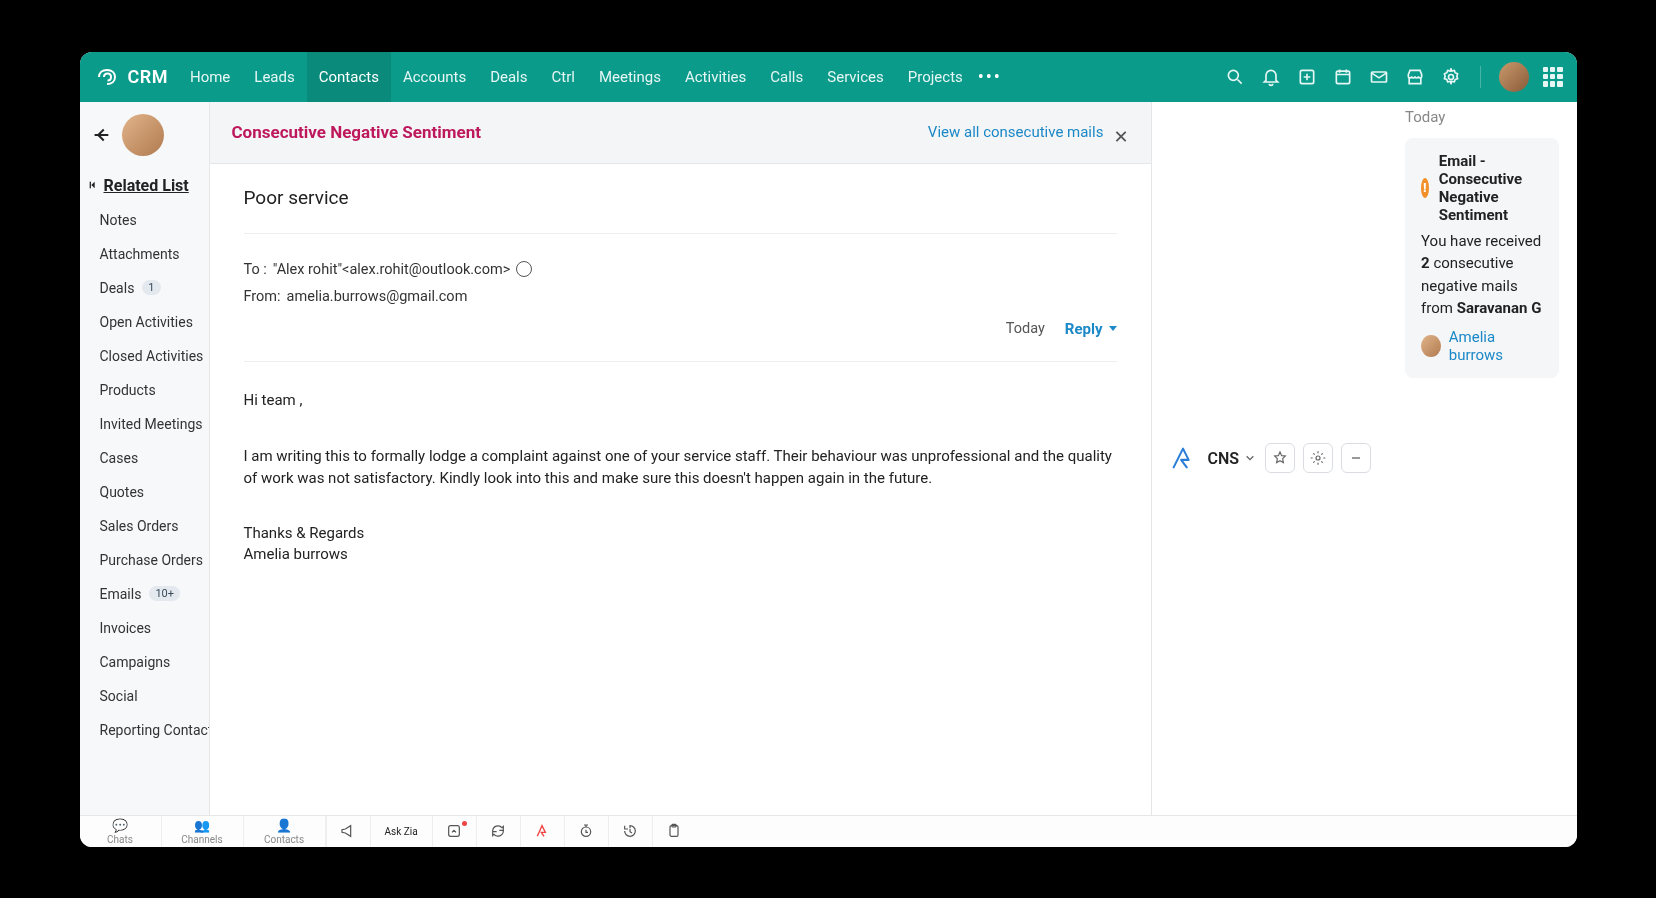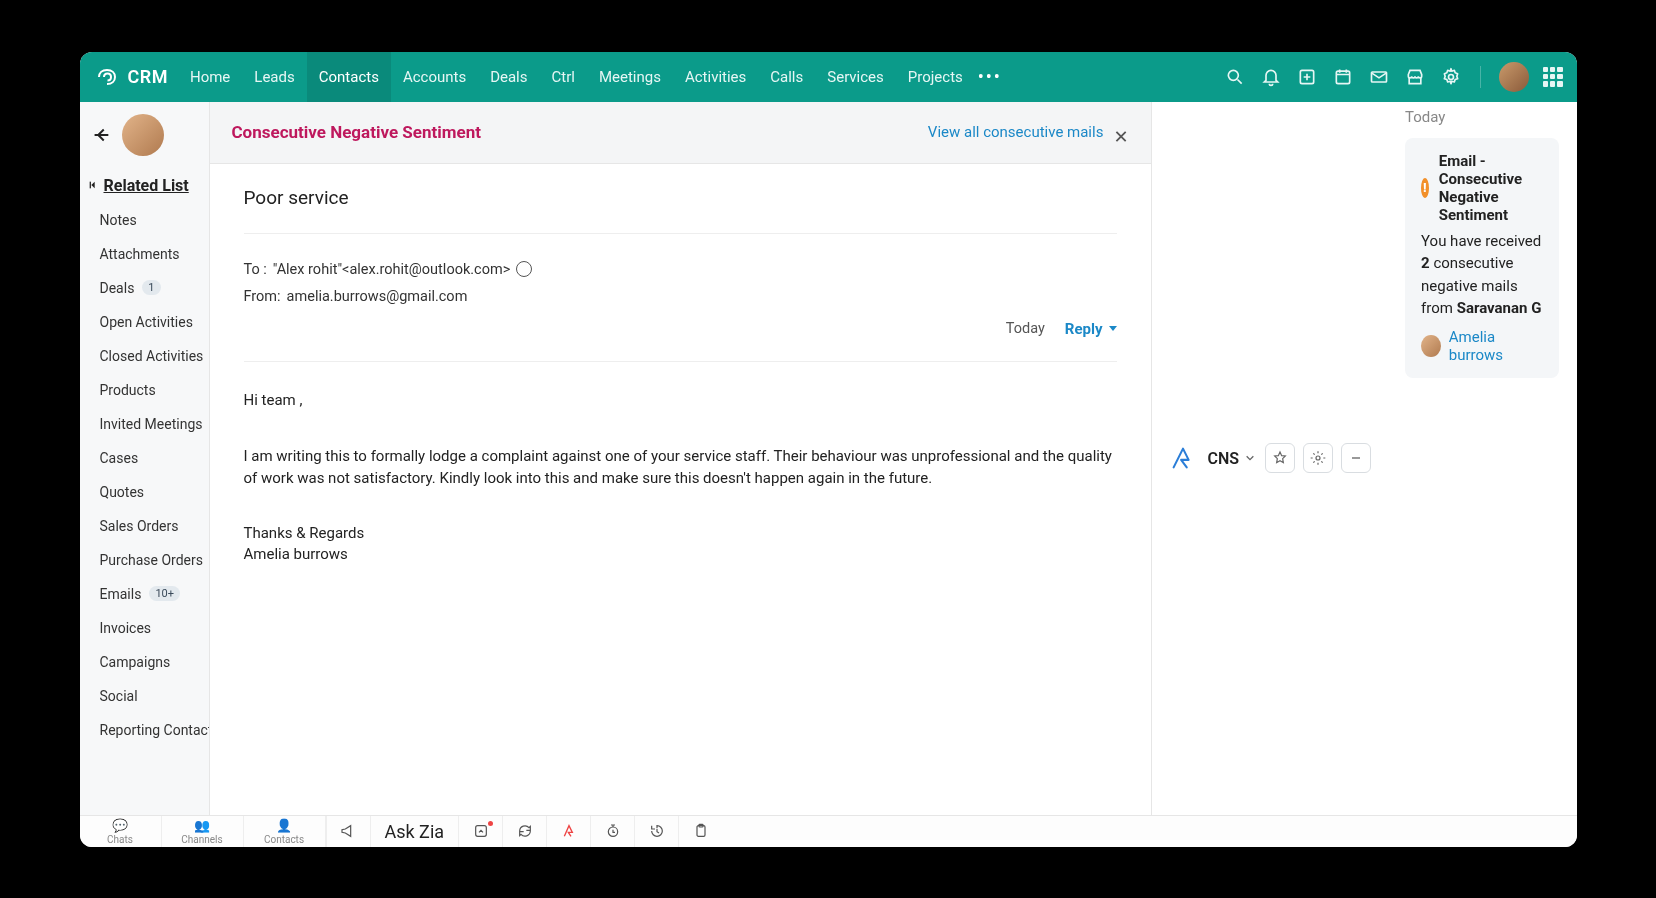--- a/index.html
+++ b/index.html
@@ -75,21 +75,21 @@
 .mini-avatar { width: 22px; height: 22px; border-radius: 50%; background: linear-gradient(135deg,#e2b48a,#b07a4f); }
 .rp-link { color: #1b88c7; font-size: 15px; cursor: pointer; }
 
 
 .bottombar { height: 32px; background: #fdfdfd; border-top: 1px solid #e6e6e6; display: flex; align-items: center; font-size: 12px; color: #888; }
 .bb-tab { width: 82px; height: 100%; display: flex; flex-direction: column; align-items: center; justify-content: center; gap: 1px; border-right: 1px solid #eee; cursor: pointer; font-size: 10px; }
 .bb-tab .ico { font-size: 13px; color: #999; }
 .bb-search { flex: 1; padding: 0 14px; color: #a7a7a7; font-size: 13px; }
 .bb-right { display: flex; align-items: center; gap: 0; height: 100%; }
 .bb-ico { width: 44px; height: 100%; display: flex; align-items: center; justify-content: center; border-left: 1px solid #eee; cursor: pointer; color: #555; font-size: 15px; position: relative; }
-.askzia { display: flex; align-items: center; gap: 6px; padding: 0 14px; border-left: 1px solid #eee; height: 100%; cursor: pointer; color: #222; font-size: 18px; }
+.askzia { display: flex; align-items: center; gap: 6px; padding: 0 14px; border-left: 1px solid #eee; height: 100%; cursor: pointer; color: #222; font-size: 10px; }
 .red-dot::after { content:''; position:absolute; top:5px; right:9px; width:5px; height:5px; background:#e44; border-radius:50%; }
 .zia-red { color: #e44 !important; }
 
 svg { display: block; }
 </style>
 </head>
 <body>
 
 <div class="window">
 

